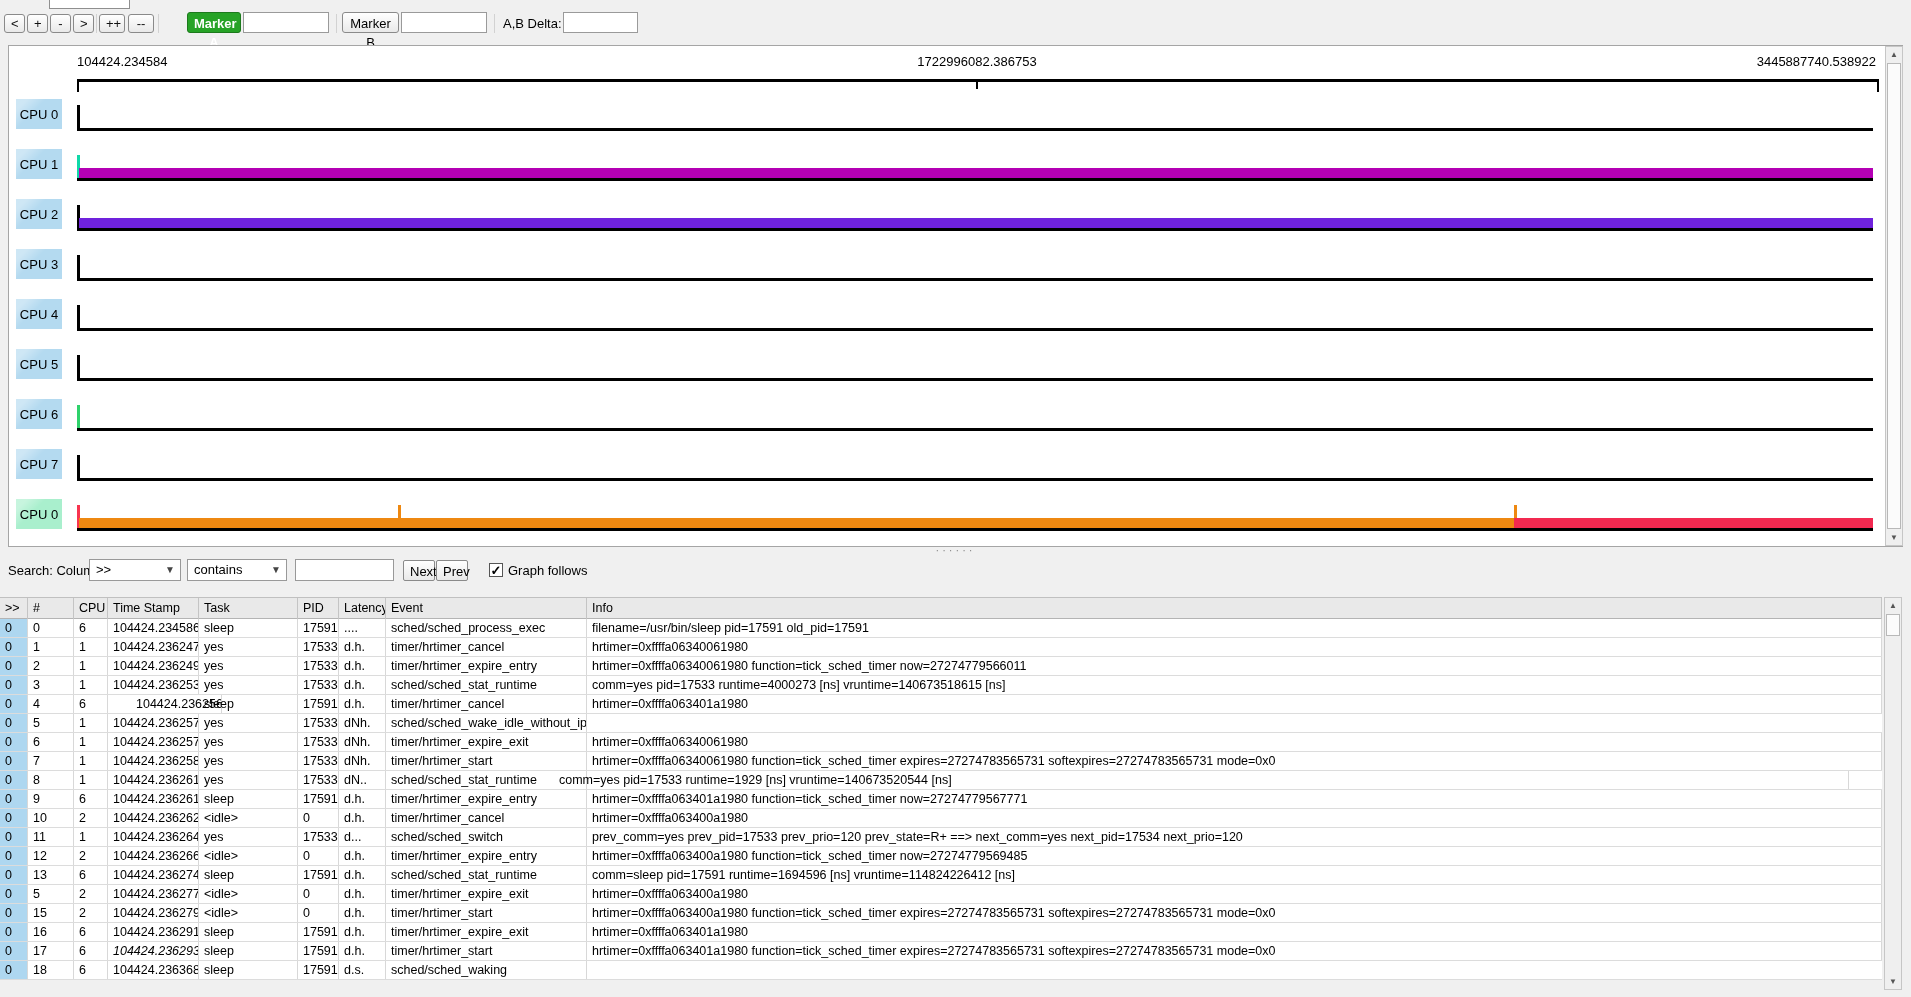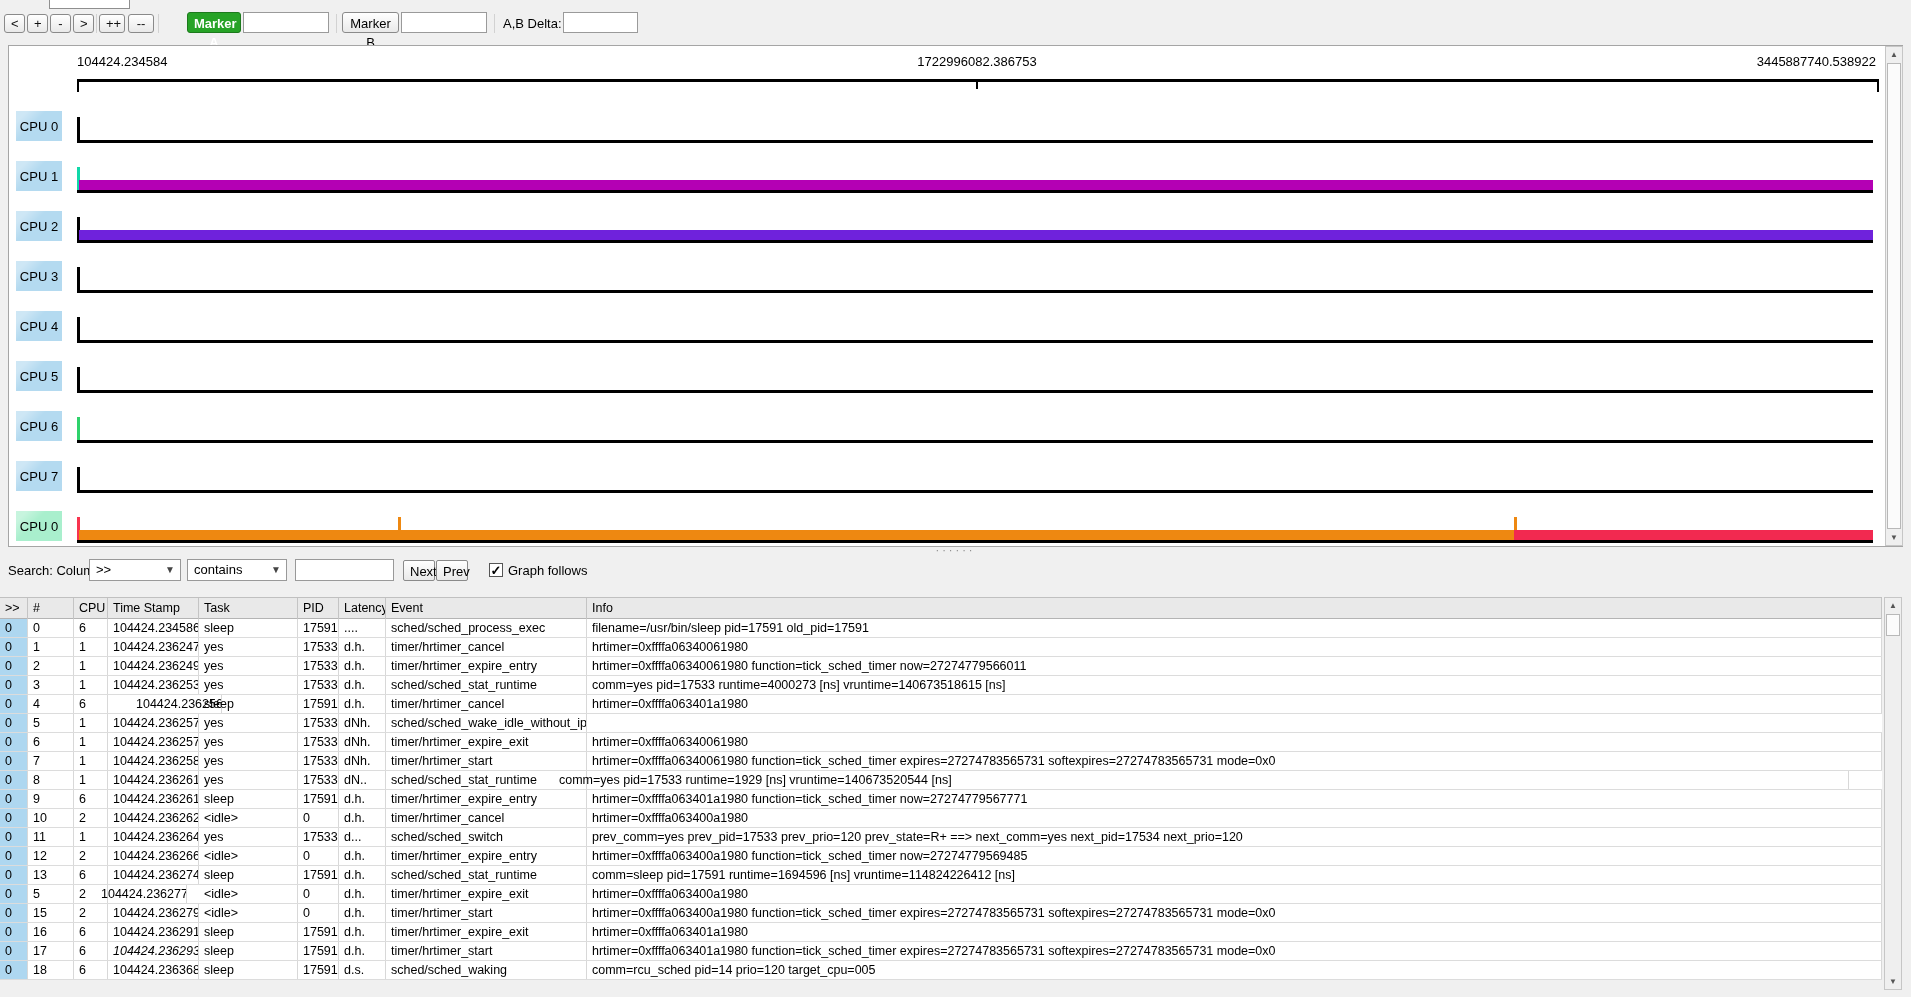--- a/index.html
+++ b/index.html
@@ -23,21 +23,21 @@
   .tinput { position:absolute; top:12px; height:21px; border:1px solid #9a9a9a; background:#fff; font-size:13px; padding:0 3px; }
   .tsep { position:absolute; top:14px; width:1px; height:19px; background:#d2d2d2; }
   #partial-popup { left:49px; top:0; width:81px; height:9px; background:#fff; border:1px solid #8f8f8f; border-top:none; }
   #delta-label { position:absolute; top:16px; font-size:13px; }
 
   
   #graph { left:8px; top:45px; width:1895px; height:502px; background:#fff; border:1px solid #a5a5a5; }
   .ts { position:absolute; top:8px; font-size:13px; white-space:nowrap; }
   #ruler { position:absolute; left:68px; top:33px; width:1802px; height:3px; background:#000; }
   .rtick { position:absolute; top:33px; width:2px; background:#000; }
-  .cpu-row { position:absolute; left:0; width:1876px; height:50px;margin-top:12px; }
+  .cpu-row { position:absolute; left:0; width:1876px; height:50px; }
   .cpu-label {
     position:absolute; left:7px; top:0; width:46px; height:30px; background:#b4daf0;
     display:flex; align-items:center; justify-content:center; font-size:13px;
     background-image:linear-gradient(135deg, rgba(255,255,255,.35) 15%, rgba(255,255,255,0) 40%);
   }
   .cpu-label.mint { background-color:#a9efcd; }
   .baseline { left:68px; top:29px; width:1796px; height:3px; background:#000; }
   .bar  { top:19px; height:10px; z-index:2; }
   .tick { top:6px; width:3px; height:23px; z-index:1; }
 
@@ -340,21 +340,21 @@
       <span class="tcell c4" style="left: 199px; width: 99px;">sleep</span>
       <span class="tcell c5" style="left: 298px; width: 41px;">17591</span>
       <span class="tcell c6" style="left: 339px; width: 47px;">d.h.</span>
       <span class="tcell c7" style="left: 386px; width: 201px;">sched/sched_stat_runtime</span>
       <span class="tcell c8" style="left: 587px; width: 1295px;">comm=sleep pid=17591 runtime=1694596 [ns] vruntime=114824226412 [ns]</span>
     </div>
     <div class="trow" style="top: 266px;">
       <span class="tcell c0" style="left: 0px; width: 28px;">0</span>
       <span class="tcell c1" style="left: 28px; width: 46px;">5</span>
       <span class="tcell c2" style="left: 74px; width: 34px;">2</span>
-      <span class="tcell c3" style="left: 96px; width: 91px;">104424.236277</span>
+      <span class="tcell c3" style="left: 108px; width: 91px;">104424.236277</span>
       <span class="tcell c4" style="left: 199px; width: 99px;">&lt;idle&gt;</span>
       <span class="tcell c5" style="left: 298px; width: 41px;">0</span>
       <span class="tcell c6" style="left: 339px; width: 47px;">d.h.</span>
       <span class="tcell c7" style="left: 386px; width: 201px;">timer/hrtimer_expire_exit</span>
       <span class="tcell c8" style="left: 587px; width: 1295px;">hrtimer=0xffffa063400a1980</span>
     </div>
     <div class="trow" style="top: 285px;">
       <span class="tcell c0" style="left: 0px; width: 28px;">0</span>
       <span class="tcell c1" style="left: 28px; width: 46px;">15</span>
       <span class="tcell c2" style="left: 74px; width: 34px;">2</span>
@@ -389,21 +389,20 @@
     </div>
     <div class="trow" style="top: 342px;">
       <span class="tcell c0" style="left: 0px; width: 28px;">0</span>
       <span class="tcell c1" style="left: 28px; width: 46px;">18</span>
       <span class="tcell c2" style="left: 74px; width: 34px;">6</span>
       <span class="tcell c3" style="left: 108px; width: 91px;">104424.236368</span>
       <span class="tcell c4" style="left: 199px; width: 99px;">sleep</span>
       <span class="tcell c5" style="left: 298px; width: 41px;">17591</span>
       <span class="tcell c6" style="left: 339px; width: 47px;">d.s.</span>
       <span class="tcell c7" style="left: 386px; width: 201px;">sched/sched_waking</span>
-      <span class="tcell c8" style="left: 587px; width: 1295px;">comm=rcu_sched pid=14 prio=120 target_cpu=005</span>
     </div>
   </div>
 
 <div class="scrollbar" style="left:1884px;top:597px;height:393px">
   <div class="sb-btn" style="top:0">▲</div>
   <div class="sb-thumb" style="top:16px;height:22px"></div>
   <div class="sb-btn" style="top:376px">▼</div>
 </div>
 
 </body></html>

